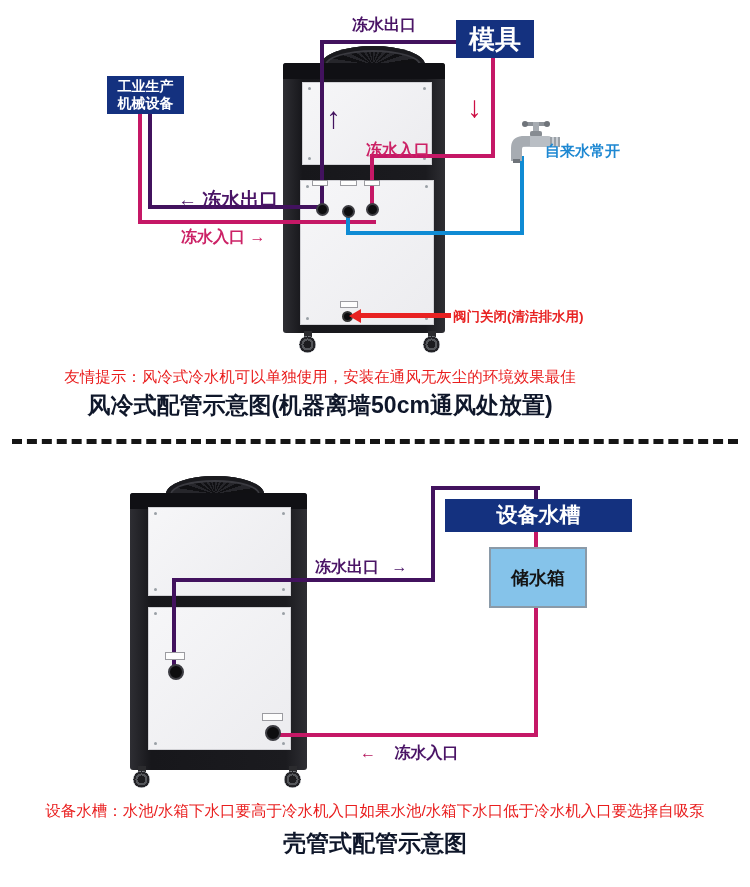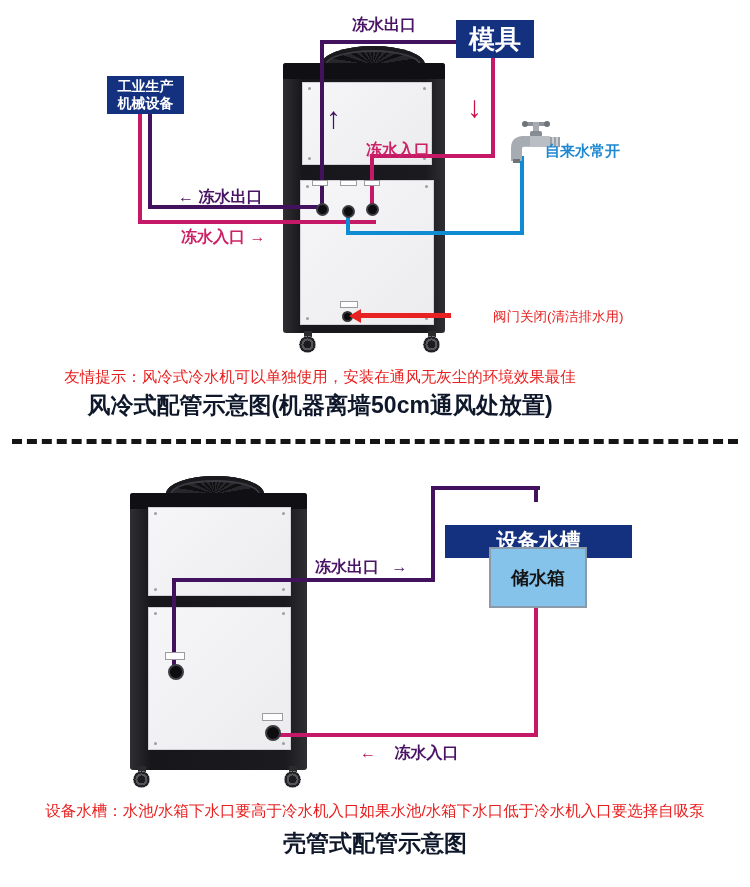--- a/index.html
+++ b/index.html
@@ -116,32 +116,32 @@
   </div>
   <div class="navy-box" style="left:456px;top:20px;width:78px;height:38px;font-size:26px;">
     <span>模具</span>
   </div>
 
   <div class="lbl purple-t" style="left:352px;top:15px;font-size:16px;">冻水出口</div>
   <div class="arrow-glyph" style="left:326px;top:103px;color:#42125e;">↑</div>
   <div class="arrow-glyph" style="left:467px;top:92px;color:#cc0f44;">↓</div>
   <div class="lbl pink-t" style="left:366px;top:140px;font-size:16px;">冻水入口</div>
   <div class="lbl blue-t" style="left:545px;top:142px;font-size:15px;">自来水常开</div>
-  <div class="lbl purple-t" style="left:178px;top:187px;font-size:16px;">
+  <div class="lbl purple-t" style="left:178px;top:187px;font-size:19px;">
     <span class="ic">←</span>
     <span>冻水出口</span>
   </div>
   <div class="lbl pink-t" style="left:181px;top:227px;font-size:16px;">
     <span>冻水入口</span>
     <span class="ic">→</span>
   </div>
 
   <div class="arrow-head-left" style="left:349px;top:309px;"></div>
   <div class="arrow-shaft" style="left:359px;top:313px;width:92px;height:5px;"></div>
-  <div class="lbl red-t" style="left:453px;top:308px;font-size:13.5px;font-weight:normal;margin-left:40px;">阀门关闭(清洁排水用)</div>
+  <div class="lbl red-t" style="left:453px;top:308px;font-size:13.5px;font-weight:bold;">阀门关闭(清洁排水用)</div>
 
   <div class="tip" style="left:0px;top:367px;width:640px;">友情提示：风冷式冷水机可以单独使用，安装在通风无灰尘的环境效果最佳</div>
   <div class="dtitle" style="left:0px;top:390px;width:640px;">风冷式配管示意图(机器离墙50cm通风处放置)</div>
 
   <div class="separator" style="left:12px;top:439px;width:726px;"></div>
 
   <div class="fan" style="left:166px;top:476px;width:98px;height:36px;"></div>
   <div class="machine-body" style="left:130px;top:493px;width:177px;height:277px;">
     <div class="machine-cap"></div>
     <div class="panel" style="left:18px;top:14px;width:141px;height:87px;">
@@ -167,21 +167,21 @@
   <div class="pipe purple" style="left:172px;top:580px;width:4px;height:90px;"></div>
   <div class="pipe purple" style="left:172px;top:578px;width:263px;height:4px;"></div>
   <div class="pipe purple" style="left:431px;top:486px;width:4px;height:96px;"></div>
   <div class="pipe purple" style="left:431px;top:486px;width:109px;height:4px;"></div>
   <div class="pipe purple" style="left:534px;top:486px;width:4px;height:16px;"></div>
 
   <div class="pipe pink" style="left:534px;top:530px;width:4px;height:20px;"></div>
   <div class="pipe pink" style="left:534px;top:606px;width:4px;height:131px;"></div>
   <div class="pipe pink" style="left:277px;top:733px;width:261px;height:4px;"></div>
 
-  <div class="navy-box" style="left:445px;top:525px;width:187px;height:33px;font-size:21px;">
+  <div class="navy-box" style="left:445px;top:499px;width:187px;height:33px;font-size:21px;">
     <span>设备水槽</span>
   </div>
   <div class="lightblue-box" style="left:489px;top:547px;width:98px;height:61px;font-size:18px;">
     <span>储水箱</span>
   </div>
 
   <div class="lbl purple-t" style="left:315px;top:557px;font-size:16px;">
     <span>冻水出口</span>
     <span class="ic" style="margin-left:8px;">→</span>
   </div>

